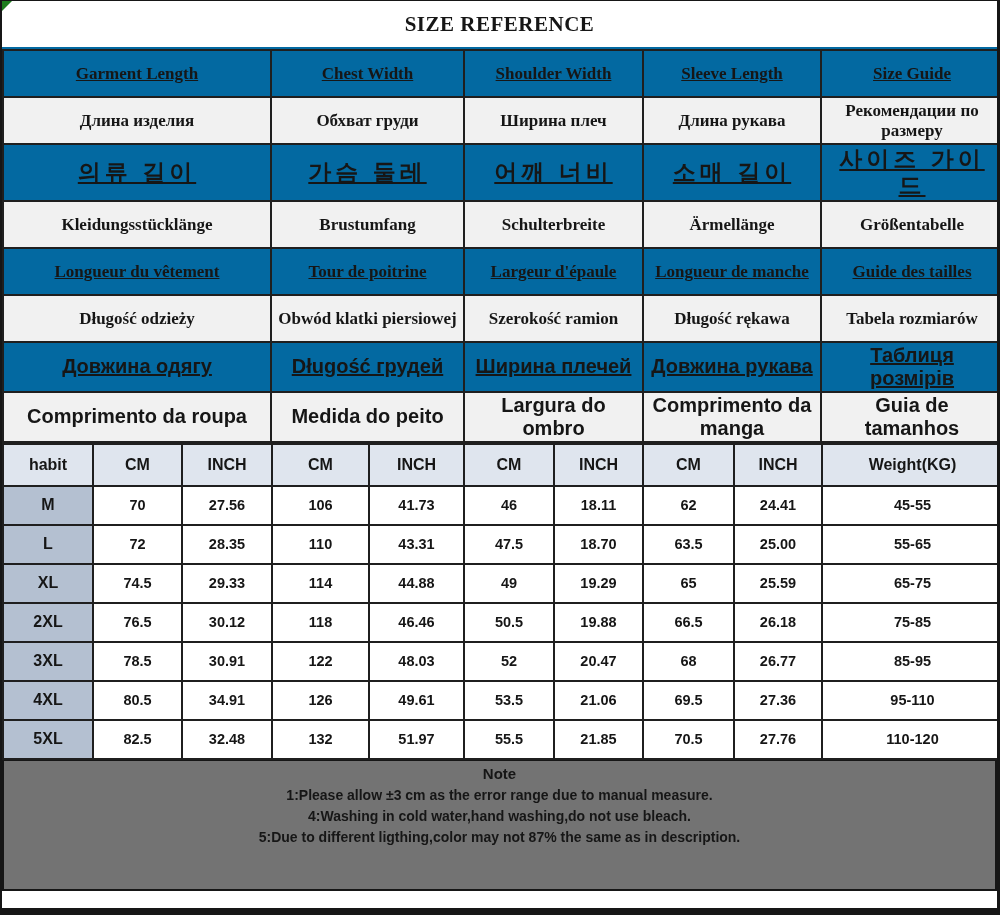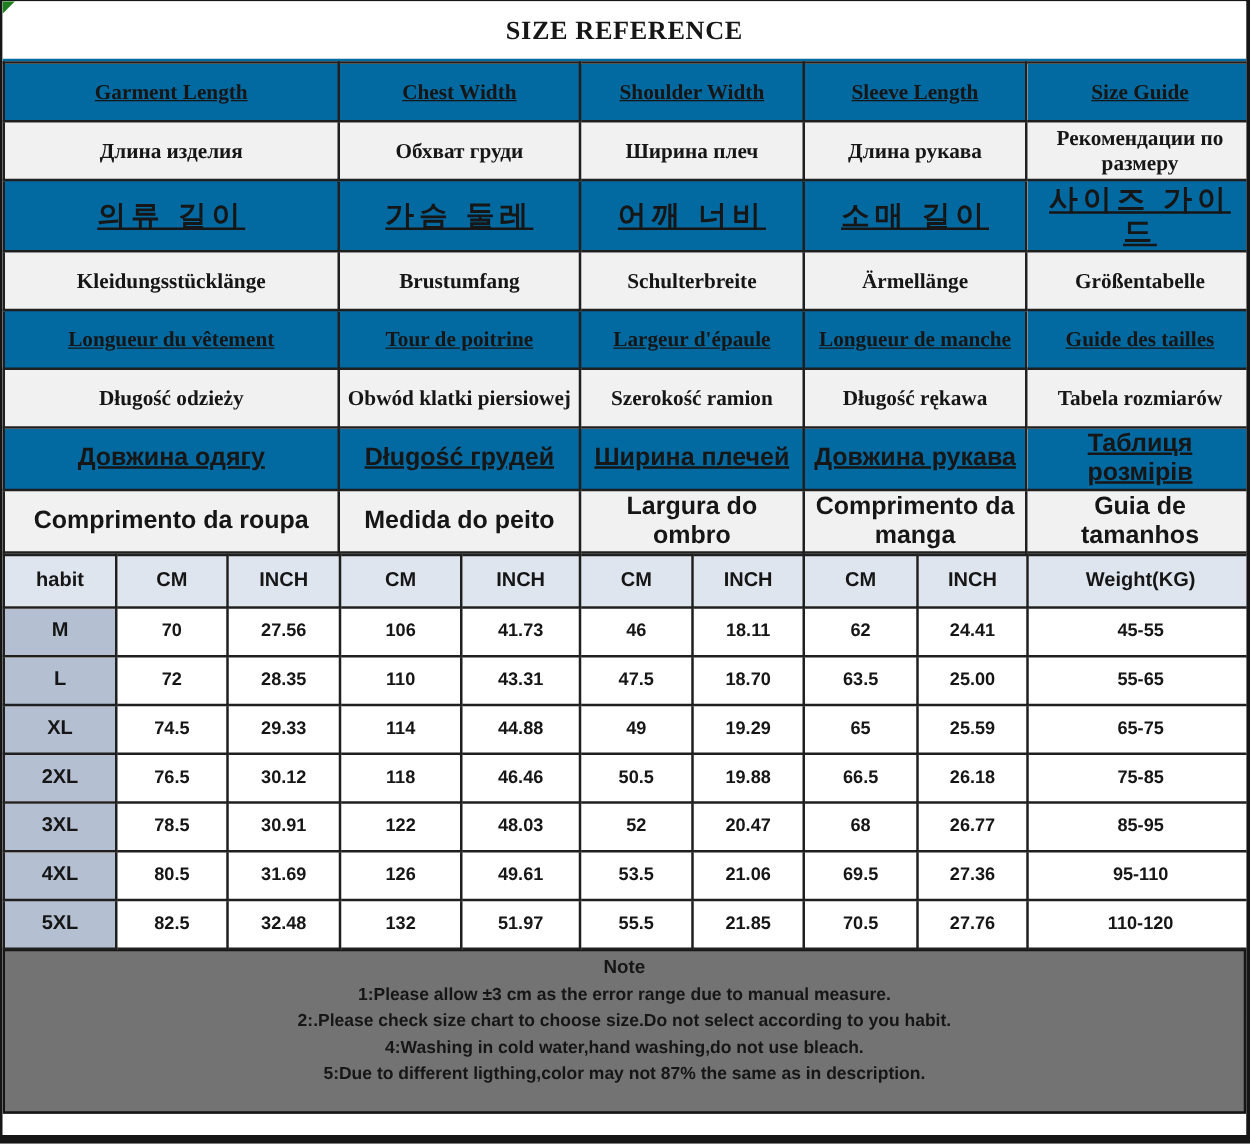--- a/index.html
+++ b/index.html
@@ -277,21 +277,21 @@
           <td>48.03</td>
           <td>52</td>
           <td>20.47</td>
           <td>68</td>
           <td>26.77</td>
           <td>85-95</td>
         </tr>
         <tr class="data-row">
           <td class="size-cell">4XL</td>
           <td>80.5</td>
-          <td>31.69</td>
+          <td>34.91</td>
           <td>126</td>
           <td>49.61</td>
           <td>53.5</td>
           <td>21.06</td>
           <td>69.5</td>
           <td>27.36</td>
           <td>95-110</td>
         </tr>
         <tr class="data-row">
           <td class="size-cell">5XL</td>
@@ -305,19 +305,18 @@
           <td>27.76</td>
           <td>110-120</td>
         </tr>
       </tbody>
   </table>
 
   <div class="note-box">
     <div class="note-title">Note</div>
     <div>
         <div class="note-line">1:Please allow ±3 cm as the error range due to manual measure.</div>
-        <div class="note-line">2:.Please check size chart to choose size.Do not select according to you habit.</div>
         <div class="note-line">4:Washing in cold water,hand washing,do not use bleach.</div>
         <div class="note-line">5:Due to different ligthing,color may not 87% the same as in description.</div>
       </div>
   </div>
 
 </div>
 
 </body></html>

